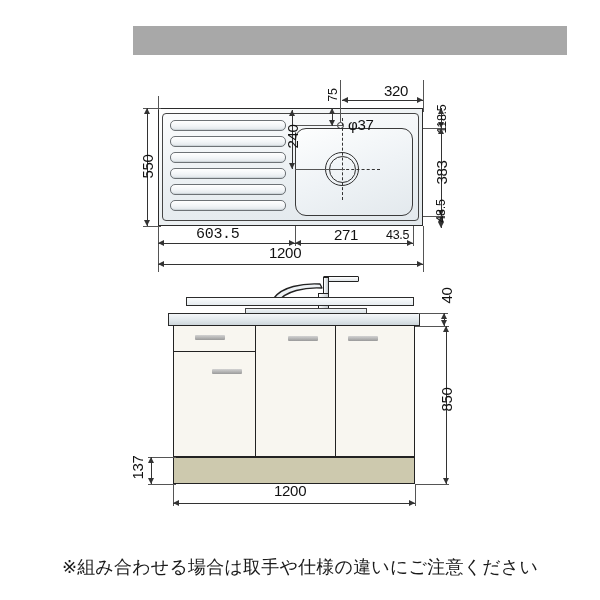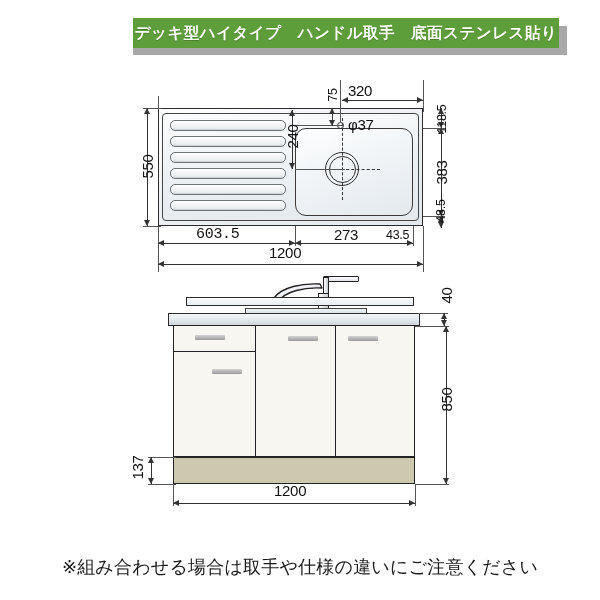--- a/index.html
+++ b/index.html
@@ -291,23 +291,20 @@
     letter-spacing: 0.2px;
   }
 </style>
 </head>
 <body>
 
 <div id="page">
 
   <div class="banner-wrap">
     <div class="banner-shadow"></div>
-    <div class="banner">
-      <span class="banner-text">デッキ型ハイタイプ　ハンドル取手　底面ステンレス貼り</span>
-    </div>
   </div>
 
   <div id="plan">
 
     <div class="counter-outer"></div>
     <div class="counter-inner"></div>
 
     <div class="groove" style="top:120px;"></div>
     <div class="groove" style="top:136px;"></div>
     <div class="groove" style="top:152px;"></div>
@@ -335,35 +332,35 @@
     <div class="ext h" style="left:423px; top:216px; width:22px;"></div>
     <div class="ext h" style="left:295px; top:169px; width:50px;"></div>
     <div class="ext h" style="left:290px; top:125px; width:52px;"></div>
 
     <div class="arrowline" style="left:158px; top:264px; width:265px;"></div>
     <div class="dim" style="left:269px; top:244px;">1200</div>
 
     <div class="arrowline" style="left:158px; top:243px; width:137px;"></div>
     <div class="dim" style="left:196px; top:226px;font-family:Liberation Mono, monospace;">603.5</div>
     <div class="arrowline" style="left:295px; top:243px; width:118px;"></div>
-    <div class="dim" style="left:334px; top:226px;">273</div>
+    <div class="dim" style="left:334px; top:226px;">271</div>
     <div class="dim sm" style="left:386px; top:228px;">43.5</div>
 
     <div class="arrowline-v" style="left:147px; top:108px; height:118px;"></div>
     <div class="dim rot" style="left:127px; top:158px; width:40px; text-align:center;">550</div>
 
     <div class="arrowline-v" style="left:441px; top:108px; height:20px;"></div>
     <div class="dim rot sm" style="left:414px; top:112px; width:56px; text-align:center;">118.5</div>
     <div class="arrowline-v" style="left:441px; top:128px; height:88px;"></div>
     <div class="dim rot" style="left:420px; top:164px; width:42px; text-align:center;">383</div>
     <div class="arrowline-v" style="left:441px; top:216px; height:12px;"></div>
     <div class="dim rot sm" style="left:416px; top:204px; width:50px; text-align:center;">48.5</div>
 
     <div class="arrowline" style="left:342px; top:100px; width:81px;"></div>
-    <div class="dim" style="left:348px; top:82px;">320</div>
+    <div class="dim" style="left:384px; top:82px;">320</div>
 
     <div class="arrowline-v" style="left:332px; top:108px; height:18px;"></div>
     <div class="dim rot sm" style="left:311px; top:88px; width:44px; text-align:center;">75</div>
 
     <div class="dim" style="left:348px; top:116px;">φ37</div>
 
     <div class="arrowline-v" style="left:292px; top:110px; height:59px;"></div>
     <div class="dim rot" style="left:271px; top:128px; width:42px; text-align:center;">240</div>
   </div>
 

